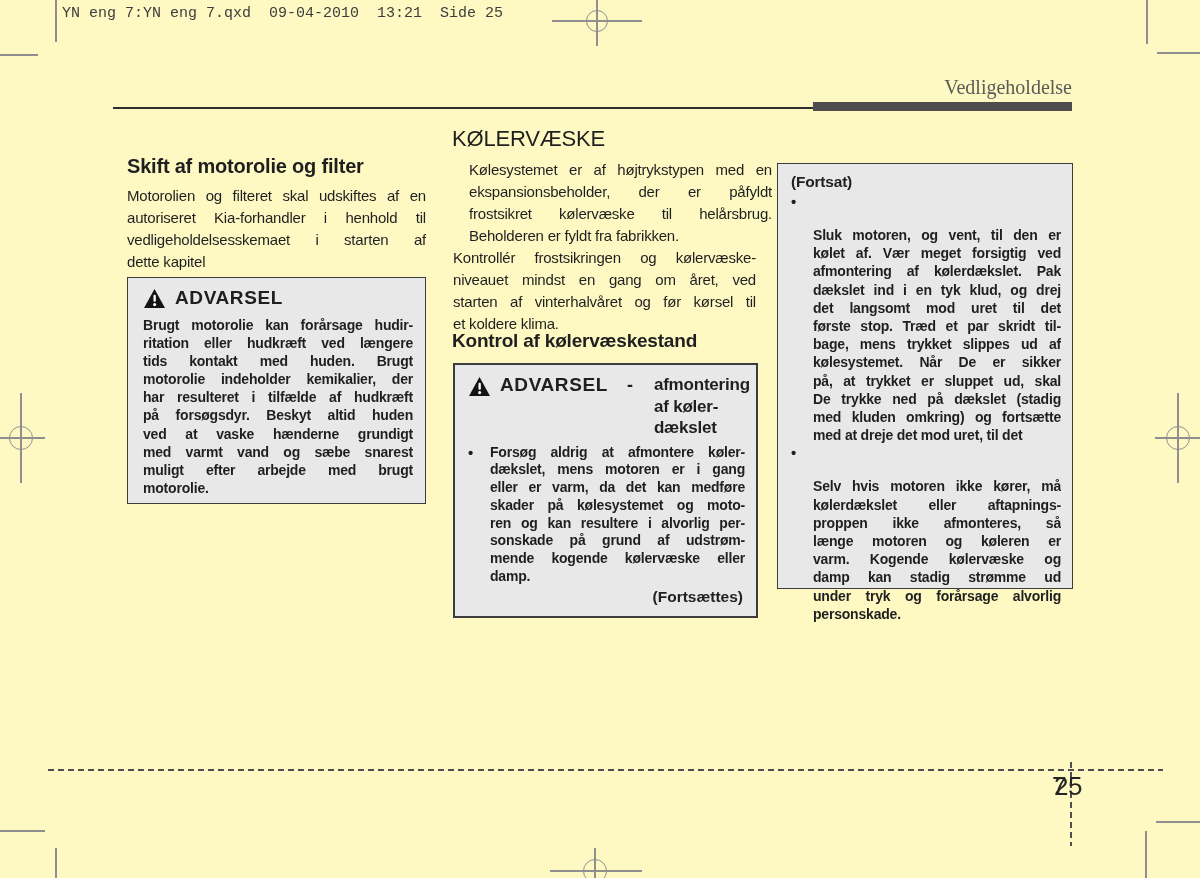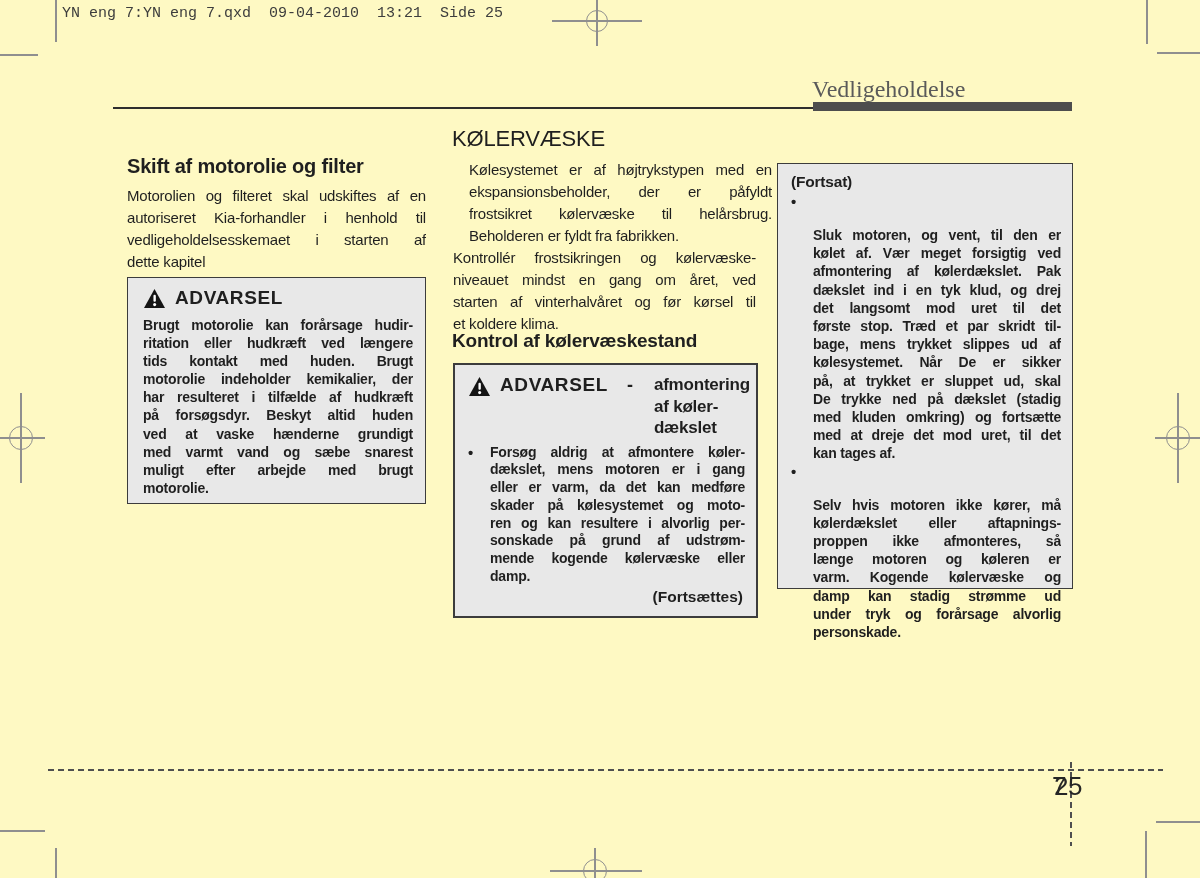--- a/index.html
+++ b/index.html
@@ -15,22 +15,22 @@
     background: transparent;
   }
   .slug {
     position: absolute; left: 62px; top: 5px;
     font-family: "Liberation Mono", monospace; font-size: 15px; color: #3d3d3d;
     white-space: pre;
   }
   .hdr-rule { position: absolute; left: 113px; top: 107px; width: 702px; height: 2px; background: #2e2e2e; }
   .hdr-bar  { position: absolute; left: 813px; top: 102px; width: 259px; height: 9px; }
   .hdr-title {
-    position: absolute; left: 812px; top: 76px; width: 260px; 
-    font-family: "Liberation Serif", serif; font-size: 24px; color: #5a5a5a;
+    position: absolute; left: 812px; top: 76px; width: 260px; text-align: right;
+    font-family: "Liberation Serif", serif; font-size: 20px; color: #5a5a5a;
   }
   .h-col1 { position: absolute; left: 127px; top: 155px; width: 300px; font-size: 20px; font-weight: bold; letter-spacing: -0.2px; }
   .h-col2 { position: absolute; left: 452px; top: 126px; width: 310px; font-size: 22px; font-weight: normal; letter-spacing: -0.2px; }
   .h-sub  { position: absolute; left: 452px; top: 330px; width: 310px; font-size: 19px; font-weight: bold; letter-spacing: -0.2px; }
   .para { position: absolute; font-size: 15px; letter-spacing: -0.2px; line-height: 22px; }
   .p-col1 { left: 127px; top: 185px; width: 299px; }
   .p-col2a { left: 453px; top: 159px; width: 303px; margin-left: 16px; }
   .p-col2b { left: 453px; top: 247px; width: 303px; }
   .jlines .tline { text-align: justify; text-align-last: justify; white-space: nowrap; overflow: hidden; }
   .jlines .tline:last-child { text-align-last: left; }
@@ -192,21 +192,20 @@
           <div class="tline">afmontering af kølerdækslet. Pak</div>
           <div class="tline">dækslet ind i en tyk klud, og drej</div>
           <div class="tline">det langsomt mod uret til det</div>
           <div class="tline">første stop. Træd et par skridt til-</div>
           <div class="tline">bage, mens trykket slippes ud af</div>
           <div class="tline">kølesystemet. Når De er sikker</div>
           <div class="tline">på, at trykket er sluppet ud, skal</div>
           <div class="tline">De trykke ned på dækslet (stadig</div>
           <div class="tline">med kluden omkring) og fortsætte</div>
           <div class="tline">med at dreje det mod uret, til det</div>
-          <div class="tline">kan tages af.</div>
         </div>
     </div>
     <div class="bullet-row">
       <div class="bullet-marker">•</div>
       <div class="bullet-lines wbody jlines">
           <div class="tline">Selv hvis motoren ikke kører, må</div>
           <div class="tline">kølerdækslet eller aftapnings-</div>
           <div class="tline">proppen ikke afmonteres, så</div>
           <div class="tline">længe motoren og køleren er</div>
           <div class="tline">varm. Kogende kølervæske og</div>

